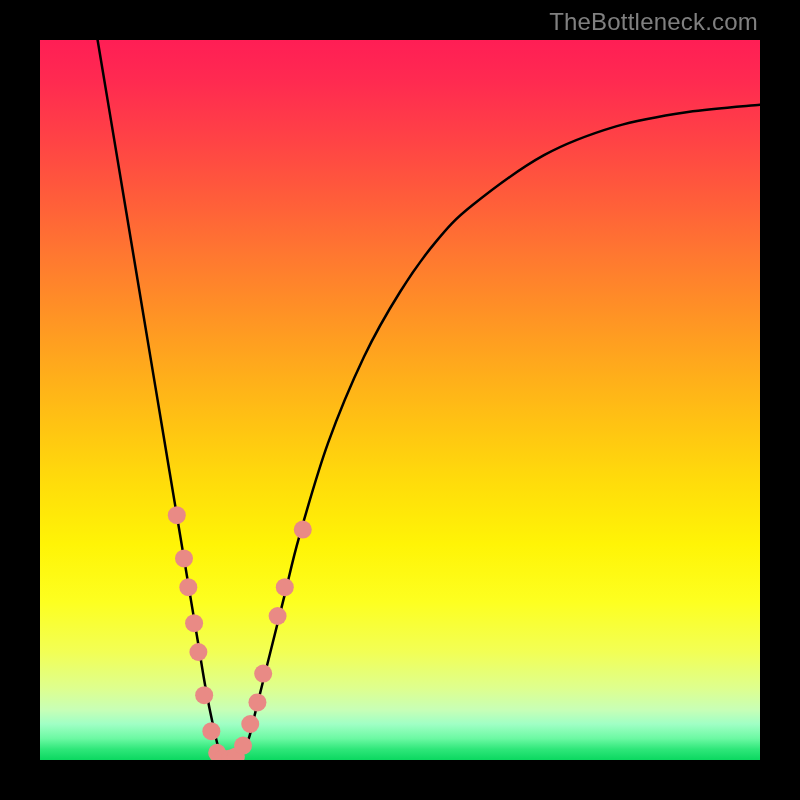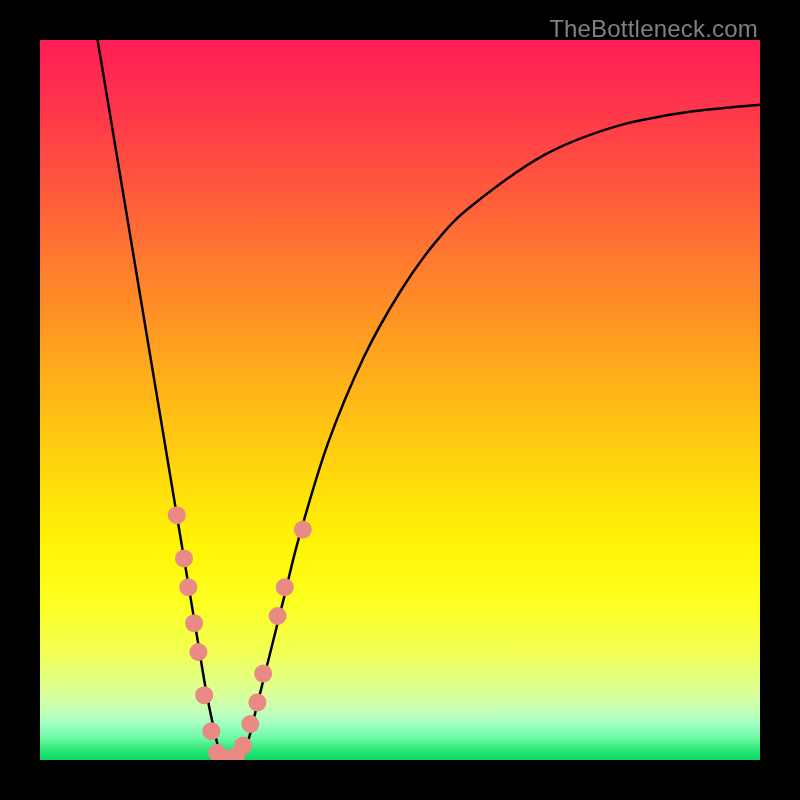--- a/index.html
+++ b/index.html
@@ -62,21 +62,20 @@
     height: 720px;
     overflow: visible;
   }
   .watermark {
     position: absolute;
     right: 42px;
     top: 8px;
     color: #808080;
     font-size: 24px;
     letter-spacing: 0.2px;
-    margin-top: 7px;
   }
 </style>
 </head>
 <body>
 <div class="frame">
 
   <div class="plot-area">
     <div class="gradient"></div>
 
     <svg class="curve-svg" viewBox="0 0 720 720">

